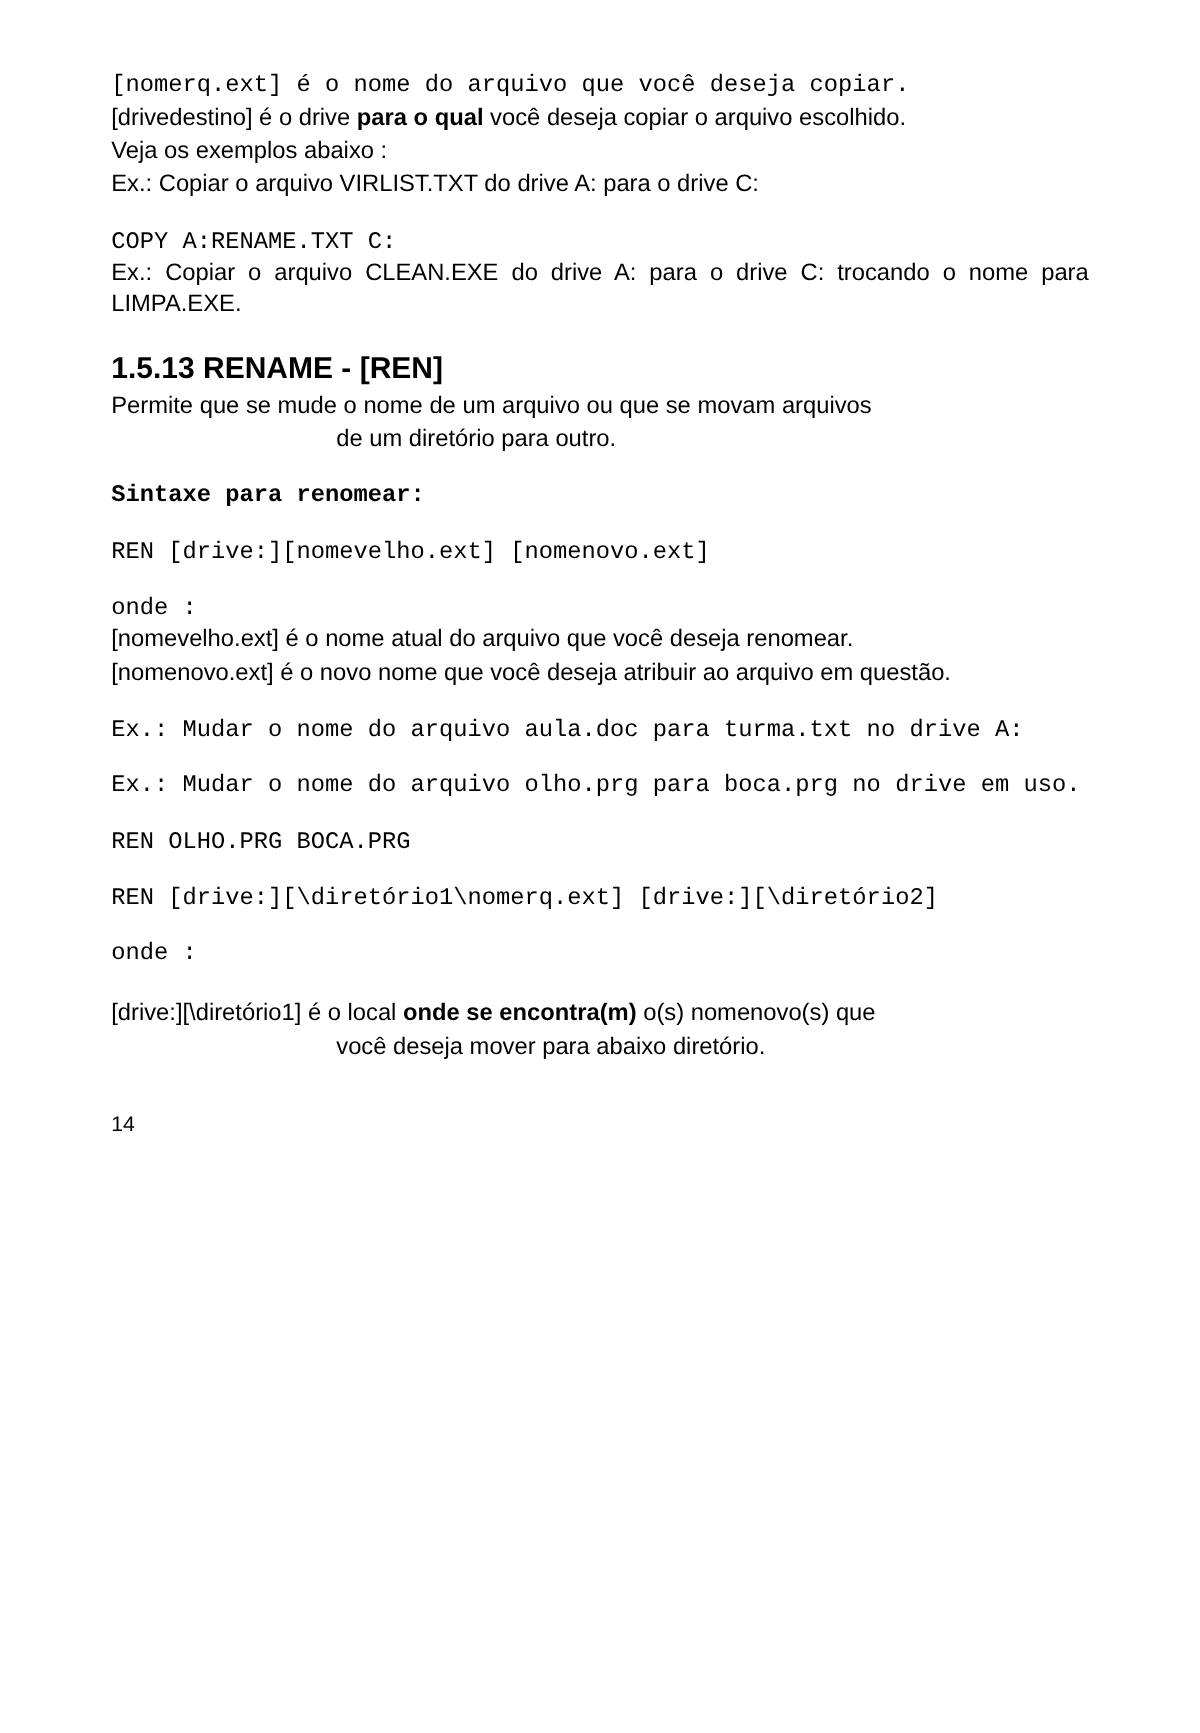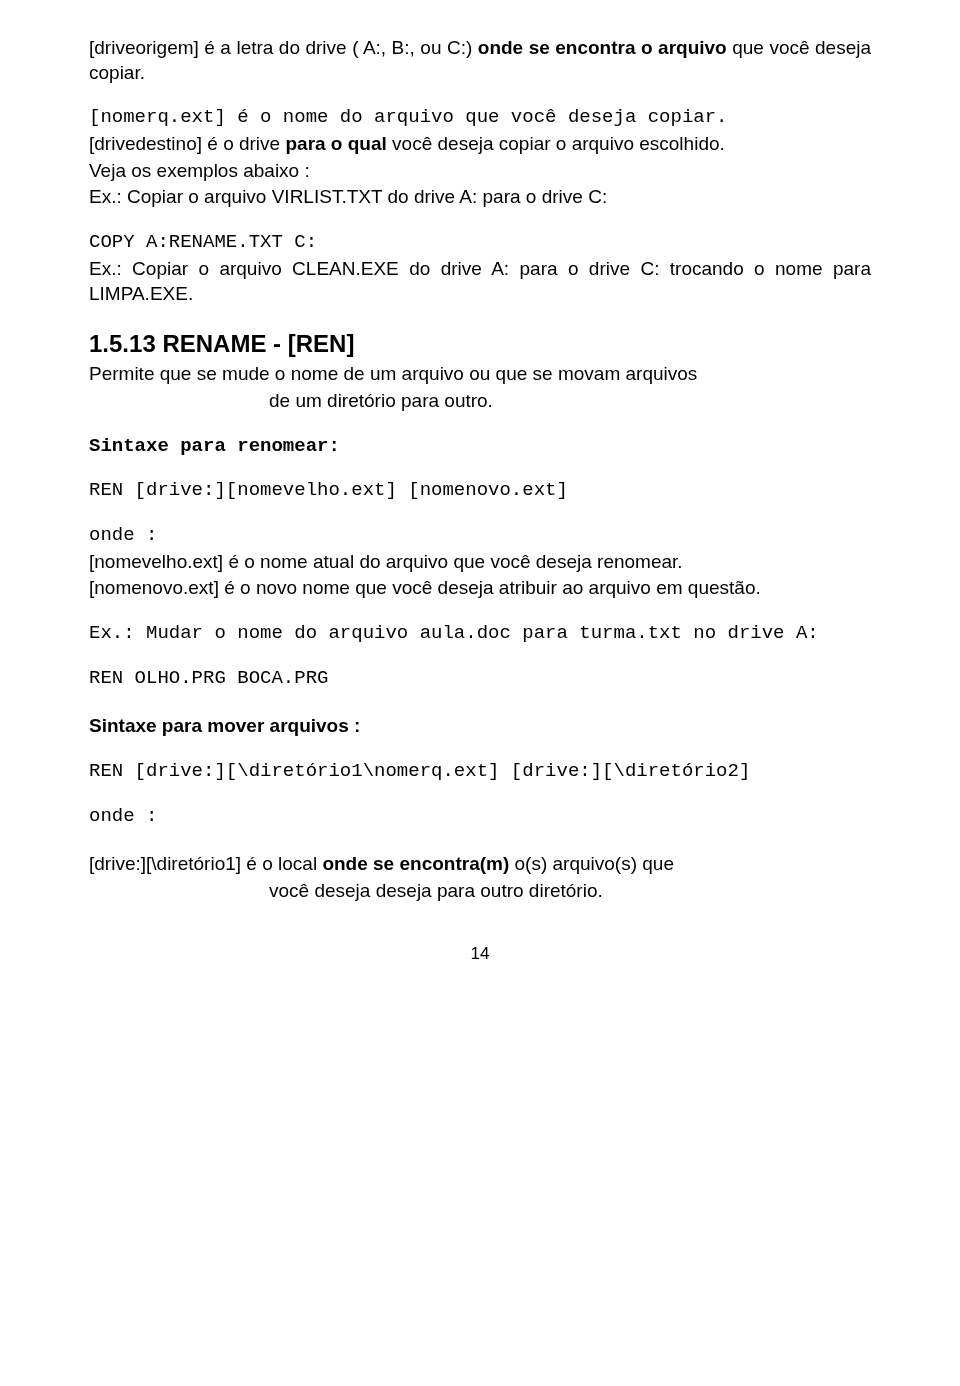--- a/index.html
+++ b/index.html
@@ -27,33 +27,30 @@
   .heading {
     font-weight: bold;
     font-size: 24px;
     margin-top: 24px;
     margin-bottom: 4px;
   }
   .indent {
     padding-left: 180px;
   }
   .pagenum {
-    text-align: center;
+    text-align: left;
     font-size: 17px;
     margin-top: 40px;
   }
 </style>
 </head>
 <body>
 
 <div class="page">
 
-  <div class="para">
-    <span>[driveorigem] é a letra do drive (  A:,  B:,  ou  C:)  </span><span class="bold">onde  se encontra o arquivo</span><span> que você deseja copiar.</span>
-  </div>
 
   <div class="para gap-top">
     <span>[nomerq.ext] é o nome do arquivo que você deseja copiar.</span>
   </div>
 
   <div class="para">
     <span>[drivedestino] é o drive </span><span class="bold">para o qual</span><span> você deseja copiar o arquivo escolhido.</span>
   </div>
 
   <div class="para">
@@ -101,41 +98,41 @@
 
   <div class="para">
     <span>[nomenovo.ext] é o novo nome que você deseja atribuir ao  arquivo em questão.</span>
   </div>
 
   <div class="para gap-top">
     <span>Ex.: Mudar  o nome do arquivo aula.doc para turma.txt no drive A:</span>
   </div>
 
 
+  <div class="para gap-top">
+    <span>Ex.: Mudar  o nome do arquivo olho.prg para boca.prg no drive  em uso.</span>
+  </div>
 
   <div class="para gap-top">
     <span> REN OLHO.PRG BOCA.PRG</span>
   </div>
 
-  <div class="para bold big-gap">
-    <span>Sintaxe para mover arquivos :</span>
-  </div>
 
   <div class="para gap-top">
     <span> REN  [drive:][\diretório1\nomerq.ext] [drive:][\diretório2]</span>
   </div>
 
   <div class="para gap-top">
     <span>onde :</span>
   </div>
 
   <div class="para big-gap">
-    <span>[drive:][\diretório1] é o local </span><span class="bold">onde se encontra(m)</span><span> o(s) arquivo(s) que</span>
+    <span>[drive:][\diretório1] é o local </span><span class="bold">onde se encontra(m)</span><span> o(s) nomenovo(s) que</span>
   </div>
   <div class="para indent">
-    <span>você deseja deseja para  outro diretório.</span>
+    <span>você deseja mover para  abaixo diretório.</span>
   </div>
 
   <div class="pagenum">
     <span>14</span>
   </div>
 
 </div>
 
 </body></html>

